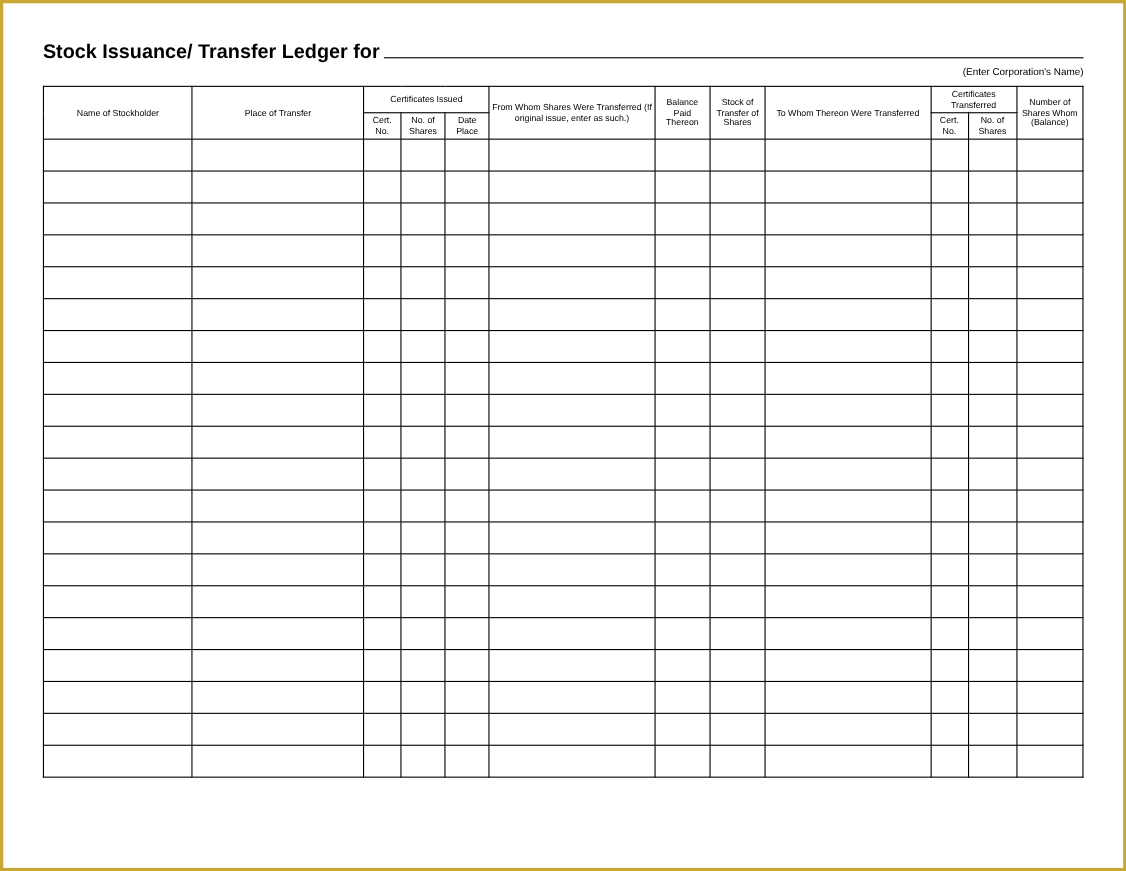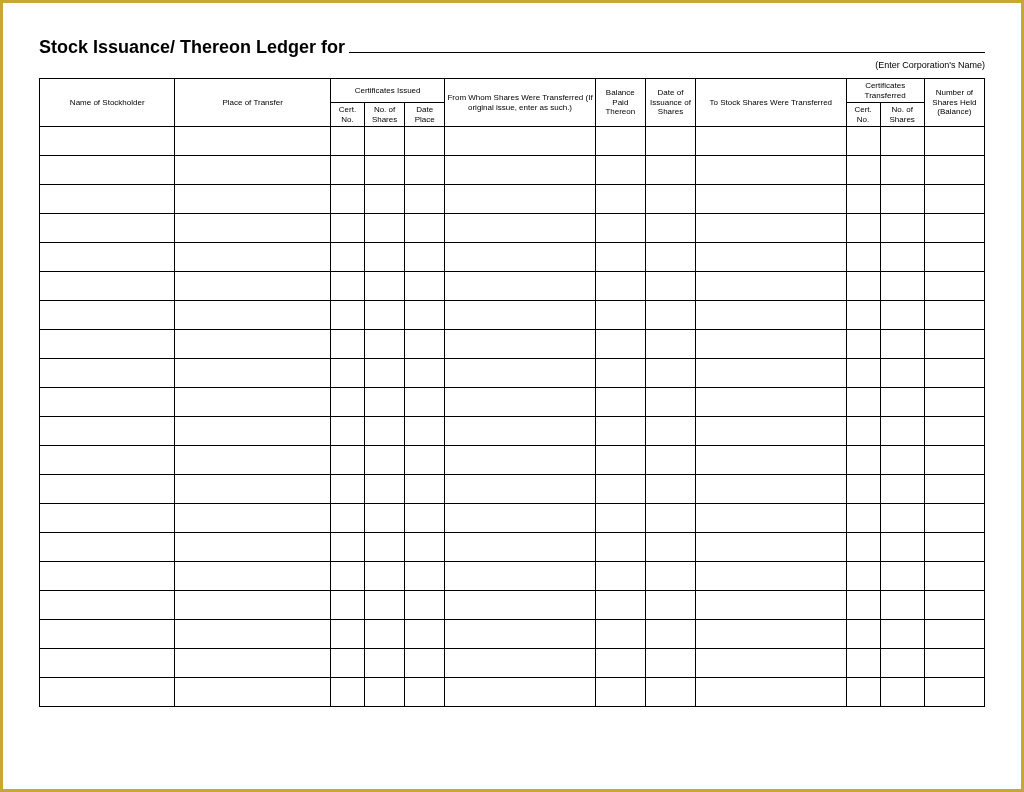--- a/index.html
+++ b/index.html
@@ -63,21 +63,21 @@
   .col-datetrans  { width: 50px; }
   .col-towhom     { width: 150px; }
   .col-certno2    { width: 34px; }
   .col-noshares2  { width: 44px; }
   .col-balance    { width: 60px; }
 </style>
 </head>
 <body>
 
 <div class="title-row">
-  <span class="title">Stock Issuance/ Thereon Ledger for</span>
+  <span class="title">Stock Issuance/ Transfer Ledger for</span>
   <span class="blank-line"></span>
 </div>
 <div class="corp-hint">(Enter Corporation's Name)</div>
 
 <table class="ledger">
   <colgroup>
     <col class="col-stockholder">
     <col class="col-residence">
     <col class="col-certno">
     <col class="col-noshares">
@@ -90,24 +90,24 @@
     <col class="col-noshares2">
     <col class="col-balance">
   </colgroup>
   <thead>
     <tr>
       <th rowspan="2">Name of Stockholder</th>
       <th rowspan="2">Place of Transfer</th>
       <th colspan="3">Certificates Issued</th>
       <th rowspan="2">From Whom Shares Were Transferred (If original issue, enter as such.)</th>
       <th rowspan="2">Balance Paid Thereon</th>
-      <th rowspan="2">Date of Issuance of Shares</th>
-      <th rowspan="2">To Stock Shares Were Transferred</th>
+      <th rowspan="2">Stock of Transfer of Shares</th>
+      <th rowspan="2">To Whom Thereon Were Transferred</th>
       <th colspan="2">Certificates Transferred</th>
-      <th rowspan="2">Number of Shares Held (Balance)</th>
+      <th rowspan="2">Number of Shares Whom (Balance)</th>
     </tr>
     <tr>
       <th>Cert. No.</th>
       <th>No. of Shares</th>
       <th>Date Place</th>
       <th>Cert. No.</th>
       <th>No. of Shares</th>
     </tr>
   </thead>
   <tbody id="ledger-body">

